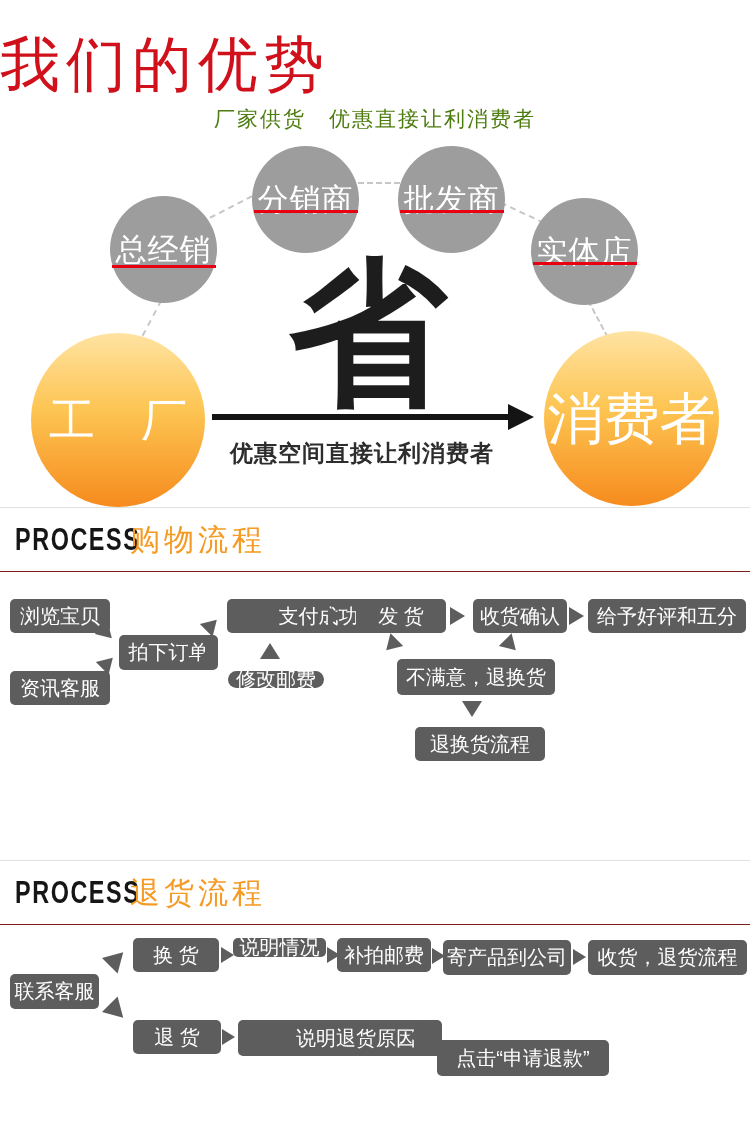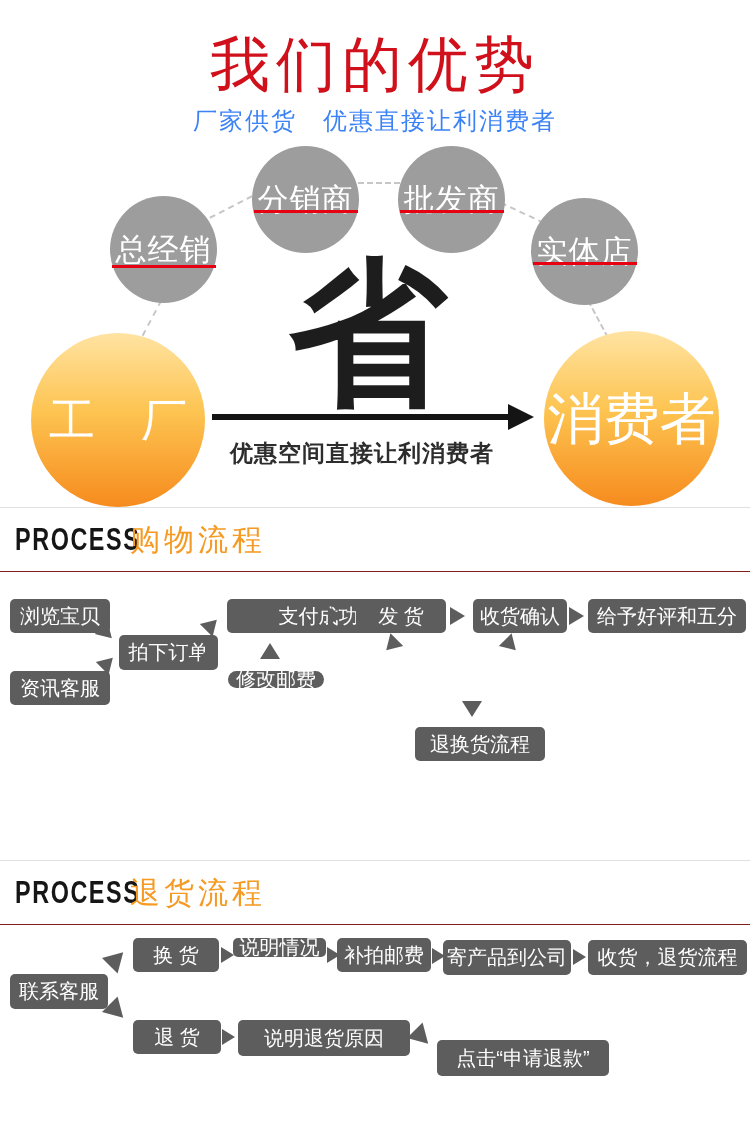--- a/index.html
+++ b/index.html
@@ -1,23 +1,23 @@
 <!DOCTYPE html>
 <html><head>
 <meta charset="utf-8">
 <style>
   html,body { margin:0; padding:0; background:#ffffff; }
   body { font-family:"Liberation Sans","DejaVu Sans",sans-serif; }
   #stage { position:relative; width:750px; height:1141px; background:#ffffff; overflow:hidden; margin:0 auto; }
 
   
-  .main-title { position:absolute; top:25px; left:0; width:750px; text-align:center;
+  .main-title { position:absolute; top:25px; left:0; width:750px; 
     font-size:60px; letter-spacing:6px; color:#d0111b; white-space:pre; }
   .sub-title { position:absolute; top:105px; left:0; width:750px; text-align:center;
-    font-size:24px; letter-spacing:2px; color:#3b82f6; white-space:pre; }
+    font-size:21px; letter-spacing:2px; color:#4d7c0f; white-space:pre; }
 
   
   .gcircle { position:absolute; width:107px; height:107px; border-radius:50%; background:#9d9d9d;
     display:flex; align-items:center; justify-content:center; }
   .glabel { position:relative; color:#fff; font-size:31px; letter-spacing:1px; white-space:nowrap; }
   .strike { position:absolute; left:-4px; right:-4px; top:74%; height:3px; background:#e60012; }
 
   
   .ocircle { position:absolute; border-radius:50%;
     background:linear-gradient(180deg,#ffe3a2 0%,#fdc451 45%,#f68b1e 100%);
@@ -117,47 +117,48 @@
   </div>
 
   <div class="fbox" style="left:10px;top:599px;width:100px;height:34px;">浏览宝贝</div>
   <div class="fbox" style="left:10px;top:671px;width:100px;height:34px;">资讯客服</div>
   <div class="fbox" style="left:119px;top:635px;width:99px;height:35px;">拍下订单</div>
   <div class="fbox" style="left:227px;top:599px;width:95px;height:34px;padding-left:44px;">支付成功</div>
   <div class="fbox" style="left:228px;top:671px;width:96px;height:17px;border-radius:13px;">修改邮费</div>
   <div class="fbox" style="left:356px;top:599px;width:90px;height:34px;">发 货</div>
   <div class="fbox" style="left:473px;top:599px;width:94px;height:34px;">收货确认</div>
   <div class="fbox" style="left:588px;top:599px;width:158px;height:34px;">给予好评和五分</div>
+  <div class="fbox" style="left:397px;top:659px;width:158px;height:36px;">不满意，退换货</div>
   <div class="fbox" style="left:415px;top:727px;width:130px;height:34px;">退换货流程</div>
 
   <div class="tri-r" style="left:99px;top:624px;transform:rotate(45deg);"></div>
   <div class="tri-r" style="left:100px;top:654px;transform:rotate(-45deg);"></div>
   <div class="tri-r" style="left:204px;top:616px;transform:rotate(-45deg);"></div>
   <div class="tri-r" style="left:204px;top:647px;transform:rotate(45deg);"></div>
   <div class="tri-up" style="left:260px;top:643px;"></div>
   <div class="tri-r" style="left:328px;top:607px;"></div>
   <div class="tri-r" style="left:450px;top:607px;"></div>
   <div class="tri-r" style="left:569px;top:607px;"></div>
   <div class="tri-r" style="left:384px;top:636px;transform:rotate(135deg);"></div>
   <div class="tri-r" style="left:503px;top:636px;transform:rotate(45deg);"></div>
   <div class="tri-dn" style="left:462px;top:701px;"></div>
 
   <div class="proc-header" style="top:860px;">
     <span class="proc-en">PROCESS</span>
     <span class="proc-cn">退货流程</span>
   </div>
 
-  <div class="fbox" style="left:10px;top:974px;width:98px;height:35px;">联系客服</div>
+  <div class="fbox" style="left:10px;top:974px;width:89px;height:35px;">联系客服</div>
   <div class="fbox" style="left:133px;top:938px;width:86px;height:34px;">换 货</div>
   <div class="fbox" style="left:233px;top:938px;width:93px;height:19px;text-align:right;">说明情况</div>
   <div class="fbox" style="left:337px;top:938px;width:94px;height:34px;">补拍邮费</div>
   <div class="fbox" style="left:443px;top:940px;width:128px;height:35px;">寄产品到公司</div>
   <div class="fbox" style="left:588px;top:940px;width:159px;height:35px;">收货，退货流程</div>
   <div class="fbox" style="left:133px;top:1020px;width:88px;height:34px;">退 货</div>
-  <div class="fbox" style="left:238px;top:1020px;width:172px;height:36px;">说明退货原因</div>
+  <div class="fbox" style="left:238px;top:1020px;width:172px;height:36px;padding-left:32px;">说明退货原因</div>
   <div class="fbox" style="left:437px;top:1040px;width:172px;height:36px;">点击“申请退款”</div>
 
   <div class="tri-r lg" style="left:107px;top:948px;transform:rotate(-45deg);"></div>
   <div class="tri-r lg" style="left:107px;top:1000px;transform:rotate(45deg);"></div>
   <div class="tri-r sm" style="left:221px;top:947px;"></div>
   <div class="tri-r sm" style="left:327px;top:947px;"></div>
   <div class="tri-r sm" style="left:432px;top:948px;"></div>
   <div class="tri-r sm" style="left:573px;top:949px;"></div>
   <div class="tri-r sm" style="left:222px;top:1029px;"></div>
   <div class="tri-r lg" style="left:412px;top:1026px;transform:rotate(45deg);"></div>

